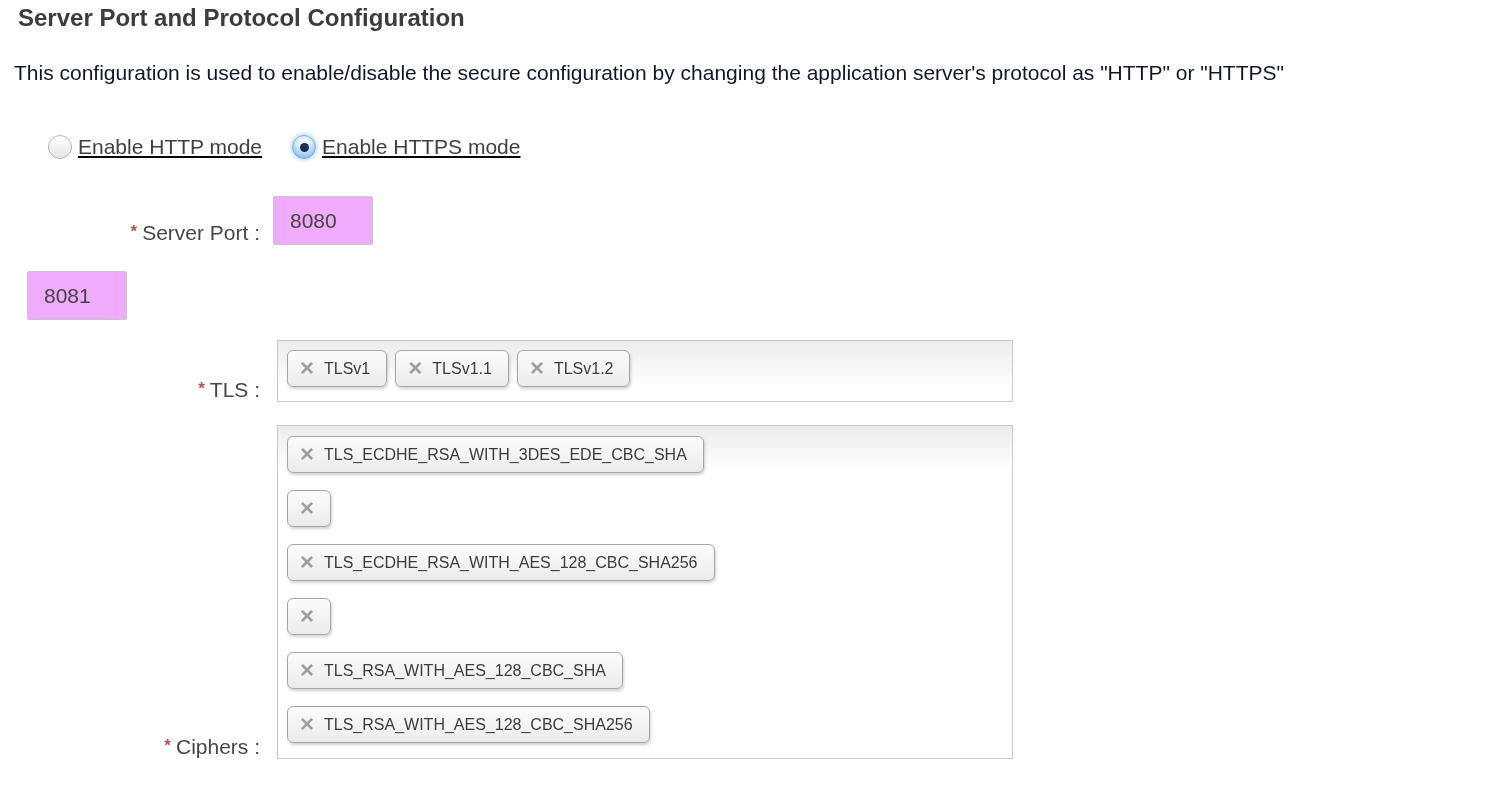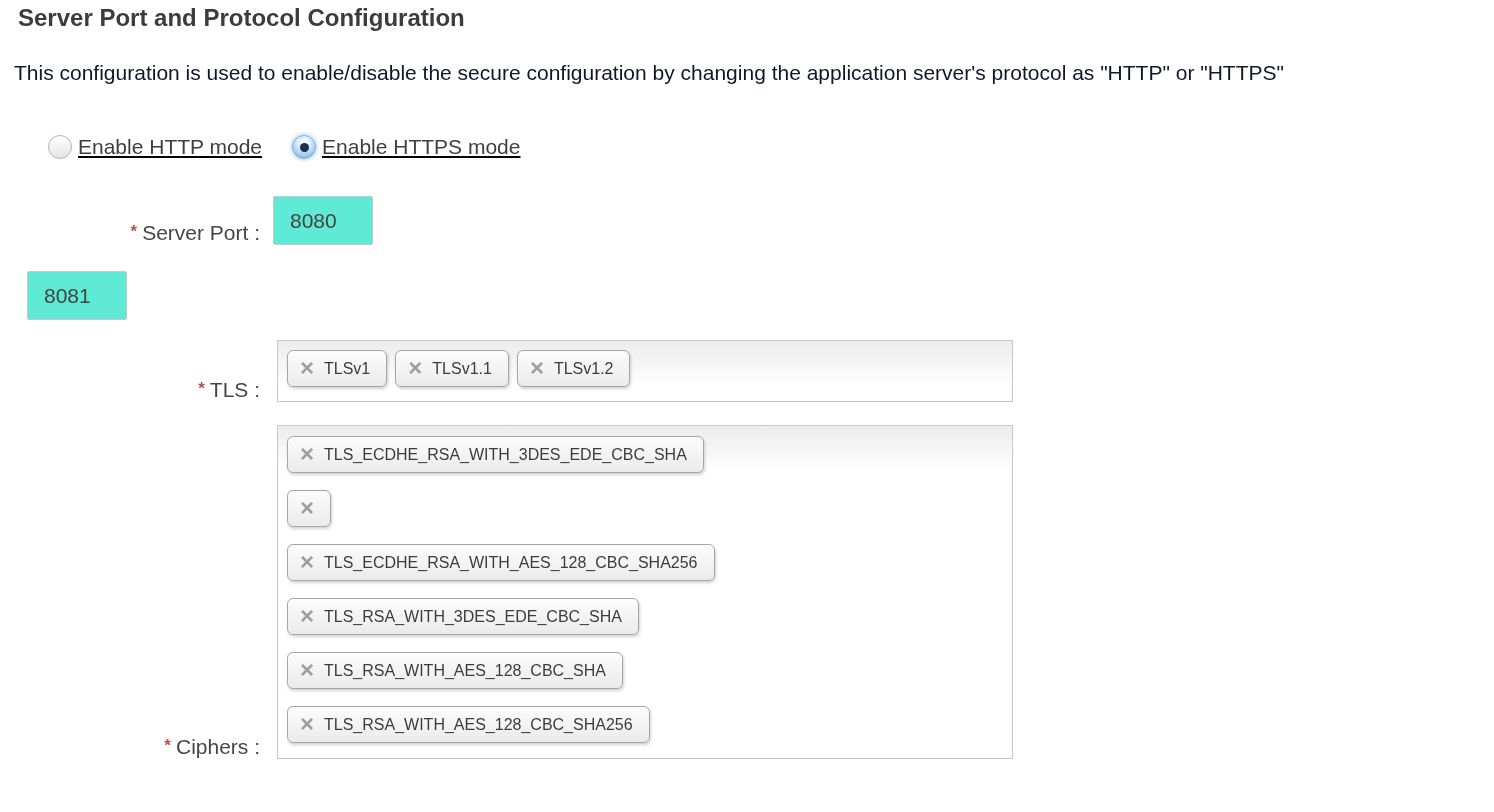--- a/index.html
+++ b/index.html
@@ -99,21 +99,21 @@
   .row-port .label-cell, .row-nio .label-cell { padding-top: 12px; }
   .row-tls .label-cell { padding-top: 17px; }
   .row-ciphers .label-cell { padding-top: 13px; }
   .port-input {
     margin-left: 13px;
     width: 100px;
     height: 49px;
     box-sizing: border-box;
     border: 1px solid #c6c6c6;
     border-radius: 2px;
-    background: #5eead4;
+    background: #f0abfc;
     font-family: "Liberation Sans", "DejaVu Sans", sans-serif;
     font-size: 21px;
     color: #444444;
     padding: 0 0 0 16px;
     outline: none;
   }
   
   .tagbox {
     margin-left: 17px;
     width: 736px;
@@ -227,21 +227,20 @@
         </span>
         <span class="tag">
           <span class="tag-remove">×</span>
         </span>
         <span class="tag">
           <span class="tag-remove">×</span>
           <span class="tag-label">TLS_ECDHE_RSA_WITH_AES_128_CBC_SHA256</span>
         </span>
         <span class="tag">
           <span class="tag-remove">×</span>
-          <span class="tag-label">TLS_RSA_WITH_3DES_EDE_CBC_SHA</span>
         </span>
         <span class="tag">
           <span class="tag-remove">×</span>
           <span class="tag-label">TLS_RSA_WITH_AES_128_CBC_SHA</span>
         </span>
         <span class="tag">
           <span class="tag-remove">×</span>
           <span class="tag-label">TLS_RSA_WITH_AES_128_CBC_SHA256</span>
         </span>
       </div>

